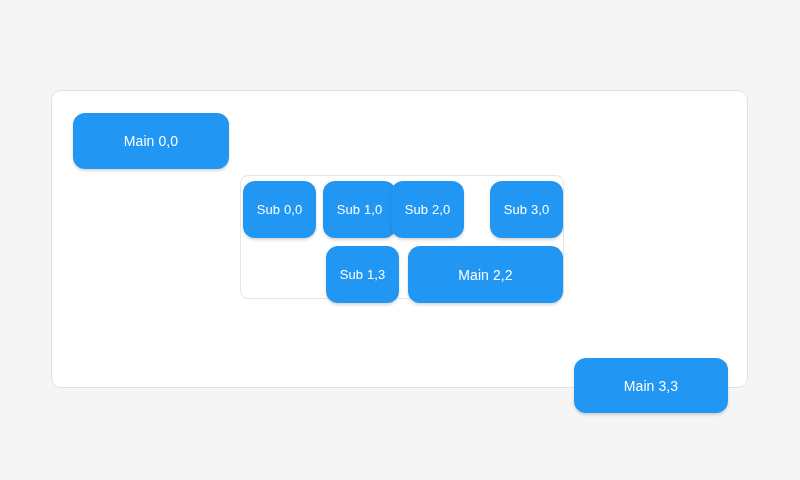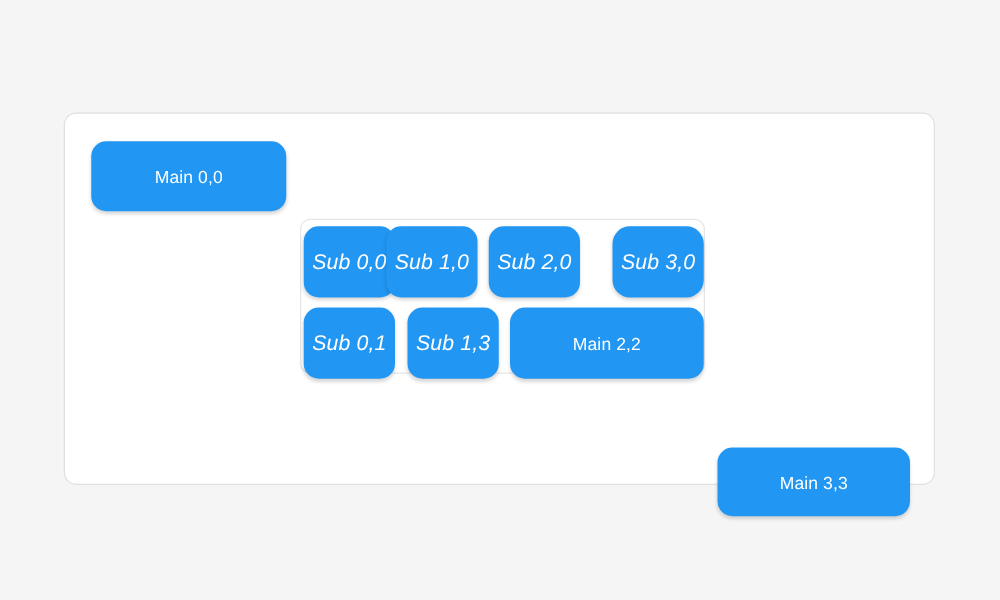--- a/index.html
+++ b/index.html
@@ -47,21 +47,21 @@
     box-shadow: 0 2px 3px rgba(0,0,0,0.16);
     user-select: none;
   }
   .tile .tile-label {
     font-size: 14px;
     line-height: 1;
     letter-spacing: 0.1px;
     white-space: nowrap;
     color: #ffffff;
   }
-  .tile.small .tile-label { font-size: 17px; font-style: italic; }
+  .tile.small .tile-label { font-size: 13px; }
 
   
   .tile-main-00 {
     left: 21px;
     top: 22px;
     width: 156px;
     height: 56px;
   }
   .tile-main-33 {
     left: 522px;
@@ -79,23 +79,23 @@
     width: 324px;
     height: 124px;
     background: #ffffff;
     border: 1px solid #e6e6e6;
     border-radius: 8px;
     box-sizing: border-box;
   }
 
   
   .tile-sub-00 { left: 2px;   top: 5px;  width: 73px;  height: 57px; }
-  .tile-sub-10 { left: 68px;  top: 5px;  width: 73px;  height: 57px; }
+  .tile-sub-10 { left: 82px;  top: 5px;  width: 73px;  height: 57px; }
   .tile-sub-20 { left: 150px; top: 5px;  width: 73px;  height: 57px; }
-  .tile-sub-30 { left: 249px; top: 5px;  width: 73px;  height: 57px; border-radius: 14px; }
+  .tile-sub-30 { left: 249px; top: 5px;  width: 73px;  height: 57px; }
   .tile-sub-01 { left: 2px;   top: 70px; width: 73px;  height: 57px; }
   .tile-sub-11 { left: 85px;  top: 70px; width: 73px;  height: 57px; }
   .tile-main-22{ left: 167px; top: 70px; width: 155px; height: 57px; }
 </style>
 </head>
 <body>
 
 <div id="stage">
 
   <div class="main-card">
@@ -115,23 +115,20 @@
       </div>
 
       <div class="tile small tile-sub-20">
         <span class="tile-label">Sub 2,0</span>
       </div>
 
       <div class="tile small tile-sub-30">
         <span class="tile-label">Sub 3,0</span>
       </div>
 
-      <div class="tile small tile-sub-01">
-        <span class="tile-label">Sub 0,1</span>
-      </div>
 
       <div class="tile small tile-sub-11">
         <span class="tile-label">Sub 1,3</span>
       </div>
 
       <div class="tile tile-main-22">
         <span class="tile-label">Main 2,2</span>
       </div>
 
     </div>

